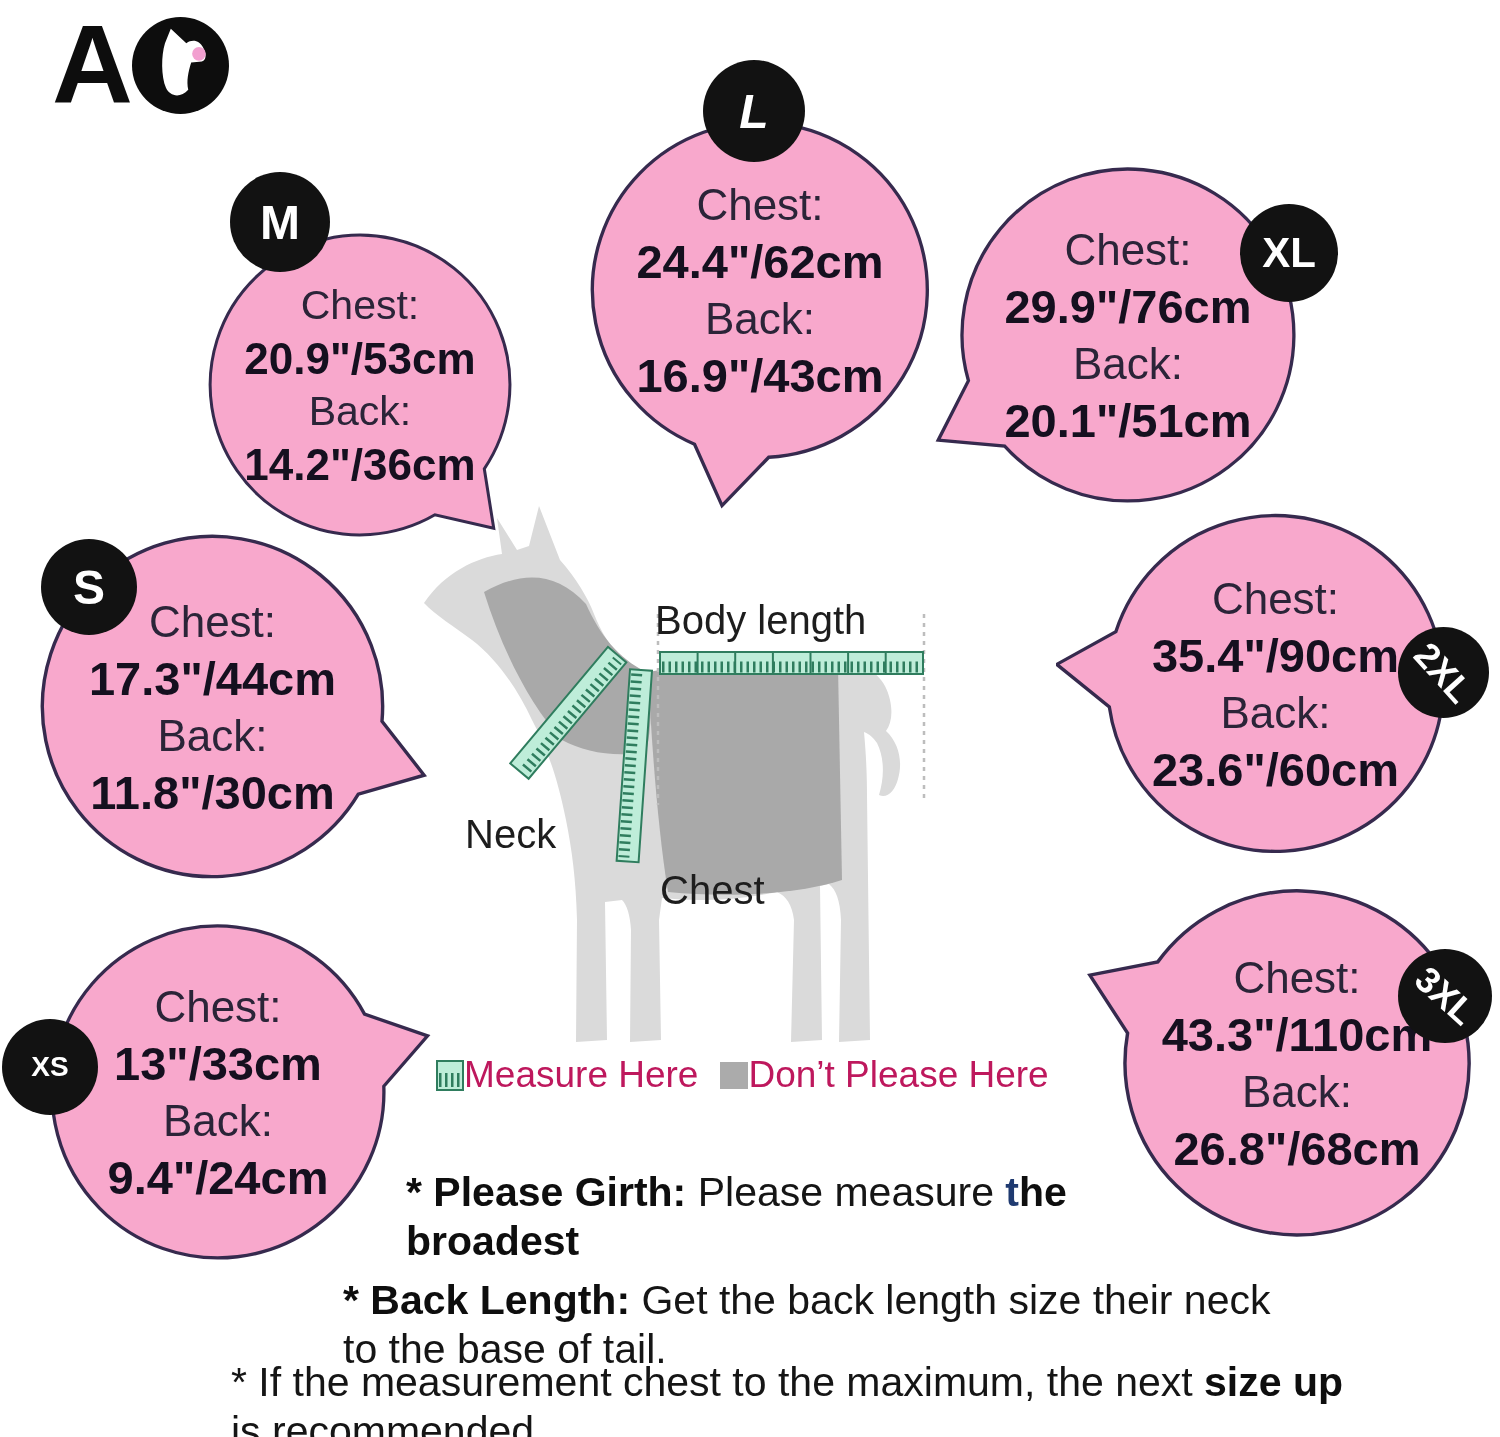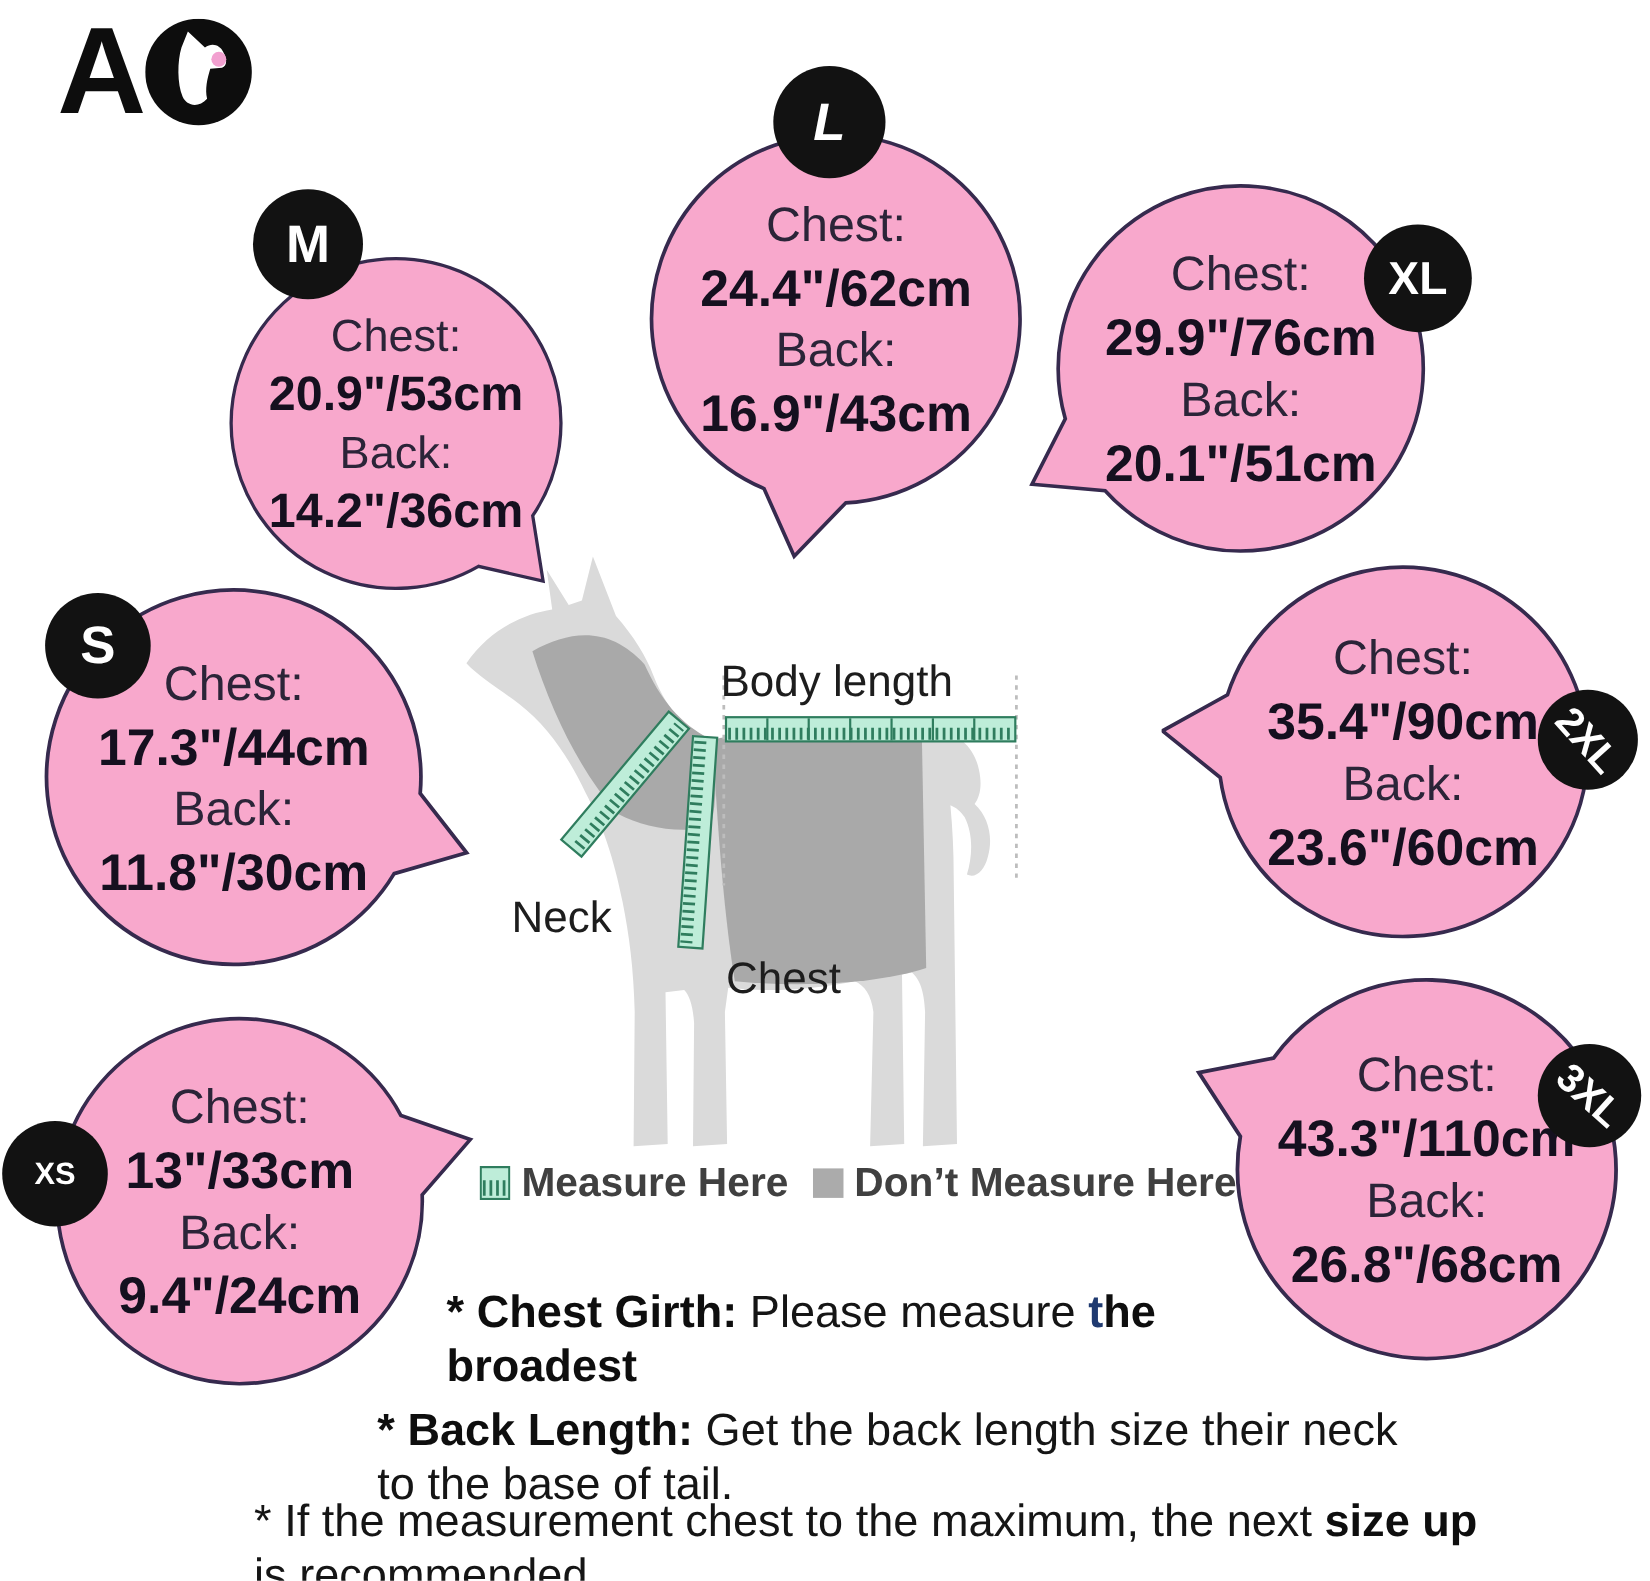--- a/index.html
+++ b/index.html
@@ -37,21 +37,21 @@
     color:#ffffff;font-weight:700;
   }
   .badge span{display:block;}
   .badge.ital span{font-style:italic;}
 
   
   .diag-label{font-size:40px;color:#1d1d1d;z-index:4;}
 
   
   .legend{left:436px;top:1054px;display:flex;align-items:center;z-index:4;}
-  .legend .txt{font-size:37px;color:#404040;margin-left:10px;font-weight:bold;}
+  .legend .txt{font-size:37px;color:#be185d;margin-left:0;}
   .legend .gap{width:22px;}
   .swatch{display:block;}
 
   
   .note{font-size:41px;line-height:49px;color:#151515;z-index:4;}
   .note b{font-weight:700;color:#0e0e0e;}
   .note .navy{color:#1f3a70;font-weight:700;}
 </style>
 </head>
 <body>
@@ -256,25 +256,25 @@
 <div class="abs legend">
   <svg class="swatch" width="28" height="31" viewBox="0 0 28 31">
     <rect x="1" y="1" width="26" height="29" fill="#BEEDD9" stroke="#2F7D5E" stroke-width="2"></rect>
     <line x1="3" y1="20" x2="25" y2="20" stroke="#2F7D5E" stroke-width="14" stroke-dasharray="2.5 3.5"></line>
   </svg>
   <span class="txt">Measure Here</span>
   <span class="gap"></span>
   <svg class="swatch" width="28" height="27" viewBox="0 0 28 27">
     <rect x="0" y="0" width="28" height="27" fill="#ABABAB"></rect>
   </svg>
-  <span class="txt">Don’t Measure Here</span>
+  <span class="txt">Don’t Please Here</span>
 </div>
 
 <div class="abs note" style="left:406px;top:1168px;width:800px;">
-  <b>* Chest Girth:</b><span> Please measure </span><span class="navy">t</span><b>he broadest</b><br>
+  <b>* Please Girth:</b><span> Please measure </span><span class="navy">t</span><b>he broadest</b><br>
 </div>
 
 <div class="abs note" style="left:343px;top:1276px;width:950px;">
   <b>* Back Length:</b><span> Get the back length size their neck</span><br>
   <span>to the base of tail.</span>
 </div>
 
 <div class="abs note" style="left:231px;top:1358px;width:1180px;">
   <span>* If the measurement chest to the maximum, the next </span><b>size up</b><br>
   <span>is recommended.</span>

